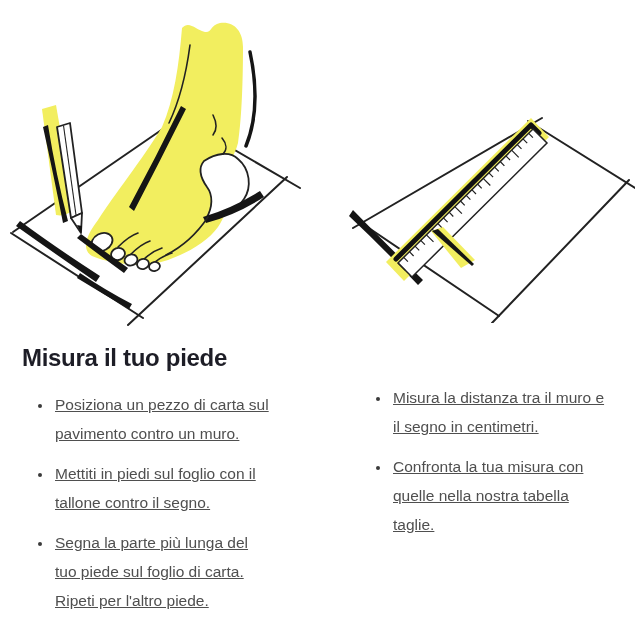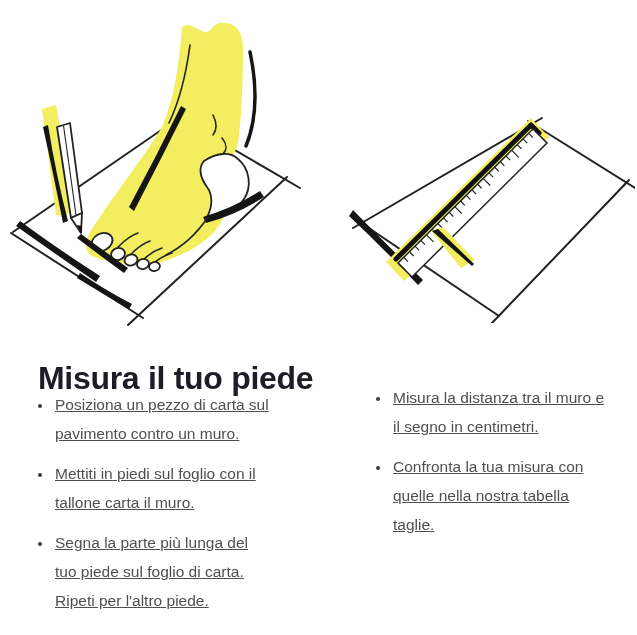--- a/index.html
+++ b/index.html
@@ -4,22 +4,22 @@
 <style>
   html,body{margin:0;padding:0;background:#fff;}
   .canvas{
     position:relative;width:637px;height:635px;background:#ffffff;overflow:hidden;
     font-family:"Liberation Sans",sans-serif;
   }
   .illus{position:absolute;}
   .illus-left{left:10px;top:5px;width:300px;height:330px;}
   .illus-right{left:345px;top:88px;width:290px;height:235px;}
   .page-title{
-    position:absolute;left:22px;top:344px;margin:16px;
-    font-size:32px;font-weight:800;letter-spacing:-0.3px;color:#1d1d26;
+    position:absolute;left:22px;top:344px;margin:0;
+    font-size:24px;font-weight:800;letter-spacing:-0.3px;color:#1d1d26;
   }
   ul.instructions{
     position:absolute;margin:0;padding:0 0 0 17px;list-style:disc;
   }
   ul.instructions li{
     font-size:15.5px;line-height:29px;color:#4f4f4f;
     white-space:pre-line;margin:0 0 11px 0;padding-left:2px;text-decoration:underline;
   }
   ul.instructions li::marker{color:#3a3a3a;font-size:13px;}
   .col-left{left:36px;top:390px;width:280px;}
@@ -110,21 +110,21 @@
       <path class="ink-fill" d="M87,143 L93,141 L129,176 L127,178 Z" stroke="#151515" stroke-width="1.5" stroke-linejoin="round"></path>
     </g>
   </svg>
 
   <h1 class="page-title">Misura il tuo piede</h1>
 
   <ul class="instructions col-left">
     <li>Posiziona un pezzo di carta sul
 pavimento contro un muro.</li>
     <li>Mettiti in piedi sul foglio con il
-tallone carta il muro.</li>
+tallone contro il segno.</li>
     <li>Segna la parte più lunga del
 tuo piede sul foglio di carta.
 Ripeti per l'altro piede.</li>
   </ul>
 
   <ul class="instructions col-right">
     <li>Misura la distanza tra il muro e
 il segno in centimetri.</li>
     <li>Confronta la tua misura con
 quelle nella nostra tabella

